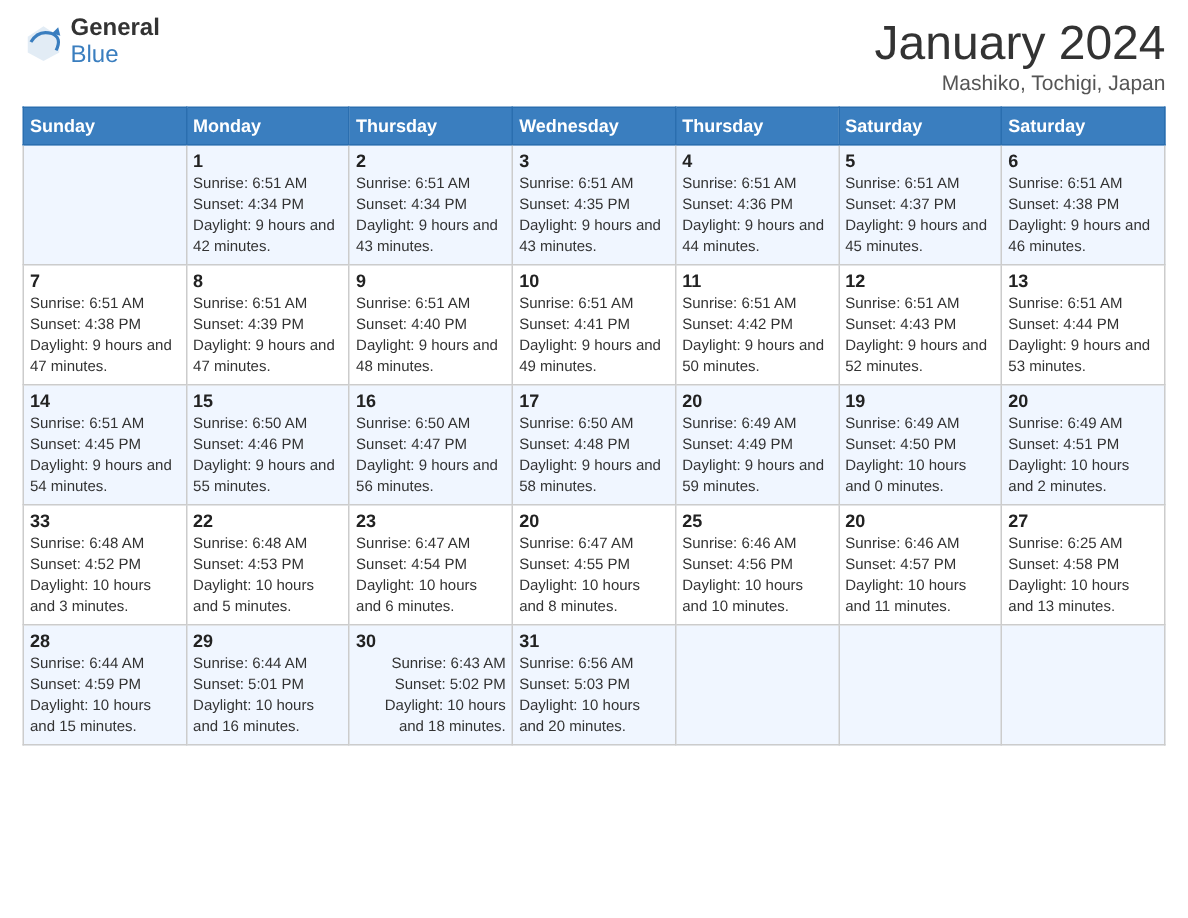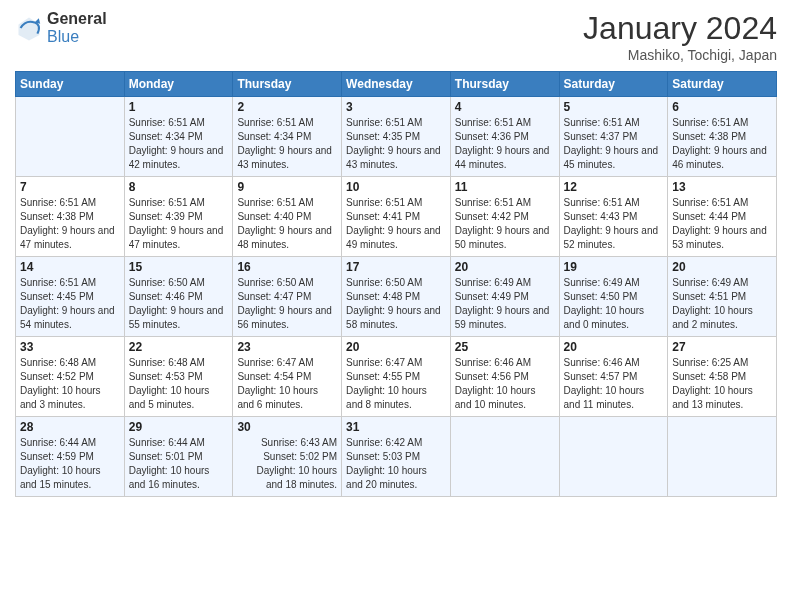--- a/index.html
+++ b/index.html
@@ -310,21 +310,21 @@
 Daylight: 10 hours and 16 minutes.</div>
           </td>
           <td>
             <span class="day-number">30</span>
             <div class="day-info" style="white-space: pre-line; text-align: right;">Sunrise: 6:43 AM
 Sunset: 5:02 PM
 Daylight: 10 hours and 18 minutes.</div>
           </td>
           <td>
             <span class="day-number">31</span>
-            <div class="day-info" style="white-space: pre-line;">Sunrise: 6:42 AM
+            <div class="day-info" style="white-space: pre-line;">Sunrise: 6:56 AM
 Sunset: 5:03 PM
 Daylight: 10 hours and 20 minutes.</div>
           </td>
           <td class="empty-cell"></td>
           <td class="empty-cell"></td>
           <td class="empty-cell"></td>
         </tr>
       </tbody>
   </table>
 </div>

